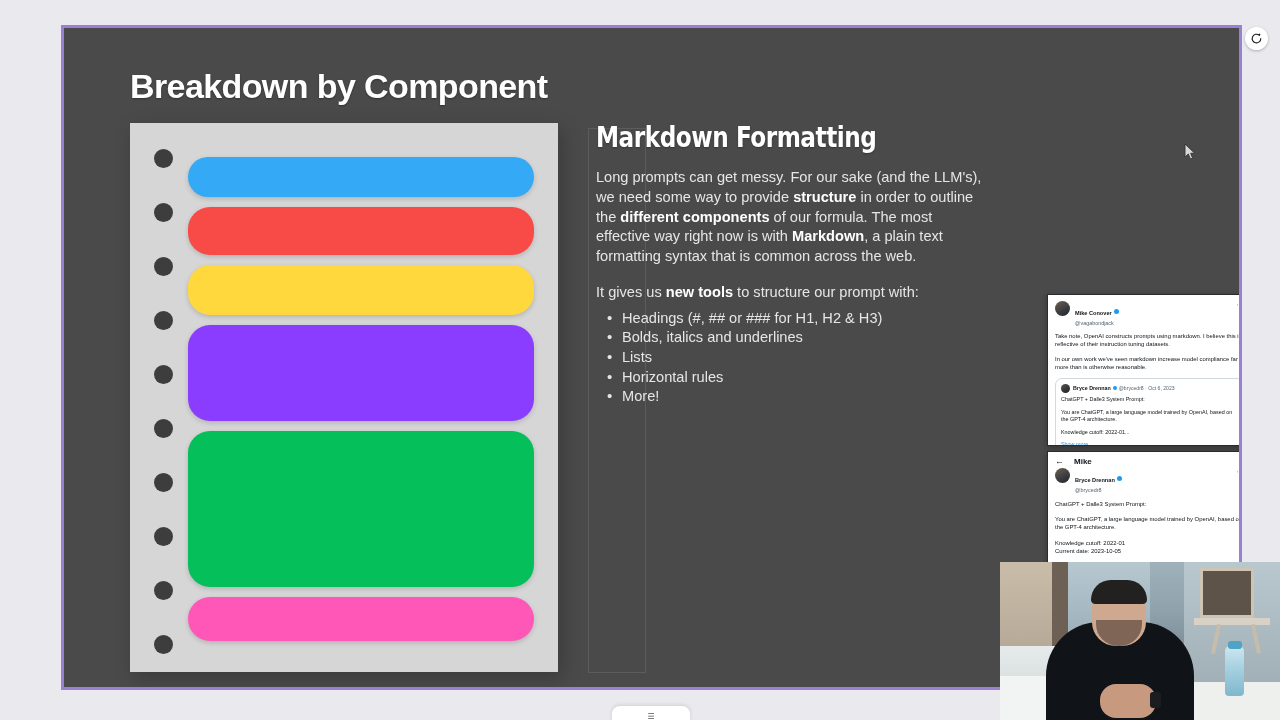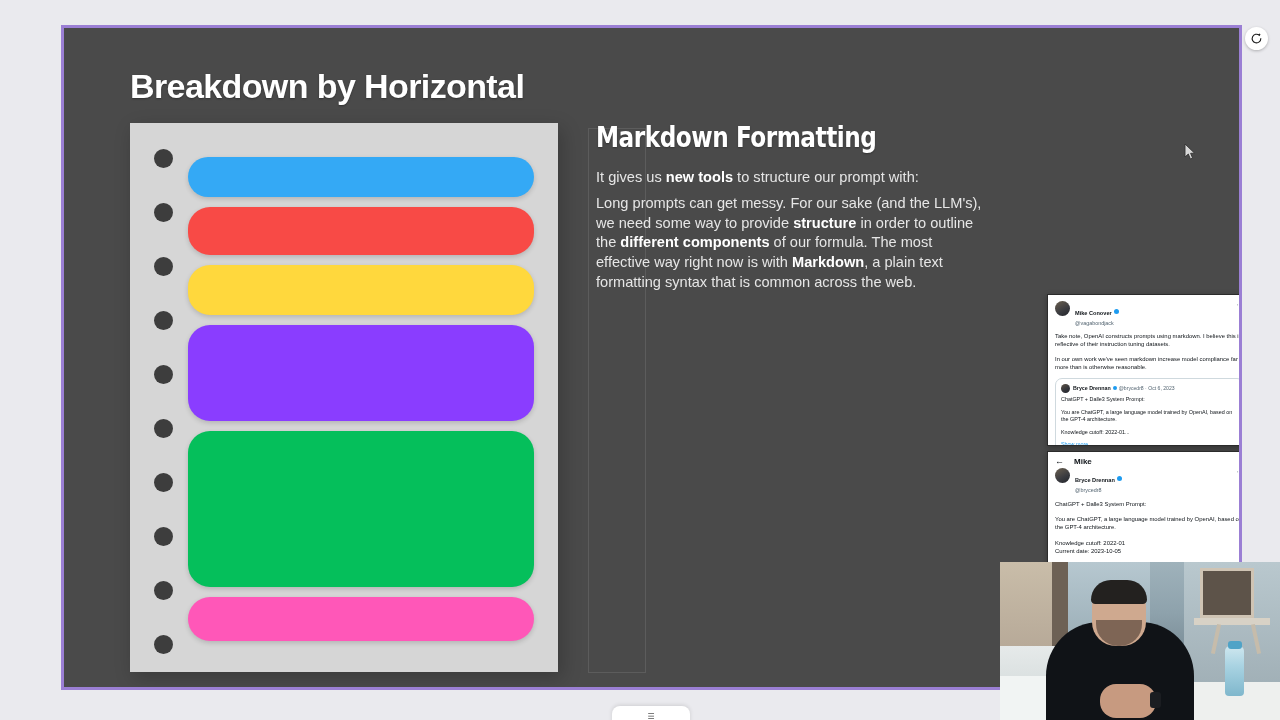--- a/index.html
+++ b/index.html
@@ -273,21 +273,21 @@
 </head>
 <body>
 
 <div id="app">
 
   <div class="canvas-bg"></div>
 
   <div class="slide-frame" style="border-color: rgb(155, 127, 212);">
     <div class="slide-inner" style="background: rgb(74, 74, 74);">
 
-      <div class="slide-title">Breakdown by Horizontal</div>
+      <div class="slide-title">Breakdown by Component</div>
 
       <div class="notebook" style="background: rgb(214, 214, 214);">
         <div class="punch-col">
             <div class="punch-dot" style="top: 26px; background: rgb(61, 61, 61);"></div>
             <div class="punch-dot" style="top: 80px; background: rgb(61, 61, 61);"></div>
             <div class="punch-dot" style="top: 134px; background: rgb(61, 61, 61);"></div>
             <div class="punch-dot" style="top: 188px; background: rgb(61, 61, 61);"></div>
             <div class="punch-dot" style="top: 242px; background: rgb(61, 61, 61);"></div>
             <div class="punch-dot" style="top: 296px; background: rgb(61, 61, 61);"></div>
             <div class="punch-dot" style="top: 350px; background: rgb(61, 61, 61);"></div>
@@ -303,24 +303,31 @@
             <div class="bar" style="top: 308px; height: 156px; background: rgb(5, 191, 91);"></div>
             <div class="bar" style="top: 474px; height: 44px; background: rgb(255, 87, 184);"></div>
           </div>
       </div>
 
       <div class="content-box-outline"></div>
 
       <div class="content-col">
         <div class="md-heading">Markdown Formatting</div>
 
+        <p class="md-p"><span>Long prompts can get messy. For our sake (and the LLM's), we need some way to provide </span><b>structure</b><span> in order to outline the </span><b>different components</b><span> of our formula. The most effective way right now is with </span><b>Markdown</b><span>, a plain text formatting syntax that is common across the web.</span></p>
+
         <p class="md-p tight"><span>It gives us </span><b>new tools</b><span> to structure our prompt with:</span></p>
 
-        <p class="md-p"><span>Long prompts can get messy. For our sake (and the LLM's), we need some way to provide </span><b>structure</b><span> in order to outline the </span><b>different components</b><span> of our formula. The most effective way right now is with </span><b>Markdown</b><span>, a plain text formatting syntax that is common across the web.</span></p>
-
+        <ul class="md-list">
+          <li>Headings (#, ## or ### for H1, H2 &amp; H3)</li>
+          <li>Bolds, italics and underlines</li>
+          <li>Lists</li>
+          <li>Horizontal rules</li>
+          <li>More!</li>
+        </ul>
 
 
       </div>
 
       <div class="card" id="tweet-card">
         <div class="tw-pad">
           <div class="tw-row">
             <div class="tw-avatar"></div>
             <div class="tw-names">
               <span class="tw-name">Mike Conover</span><span class="tw-verified"></span>

